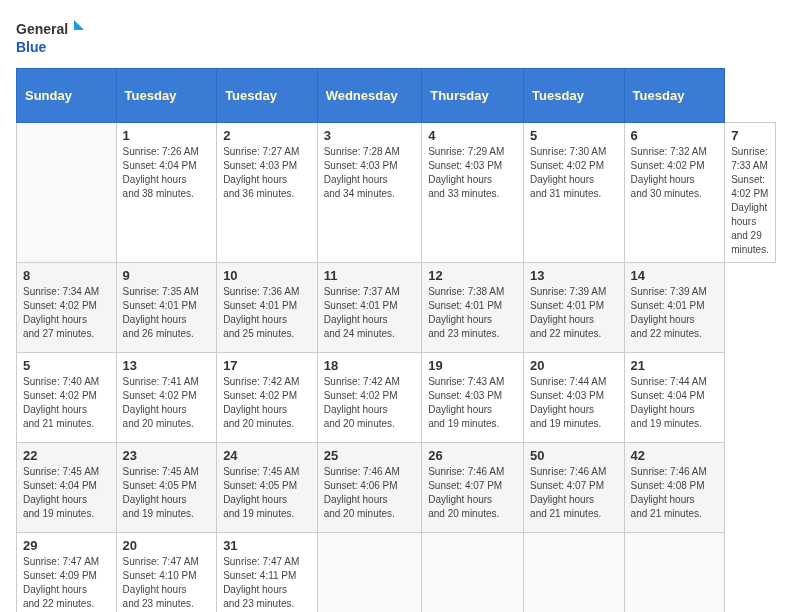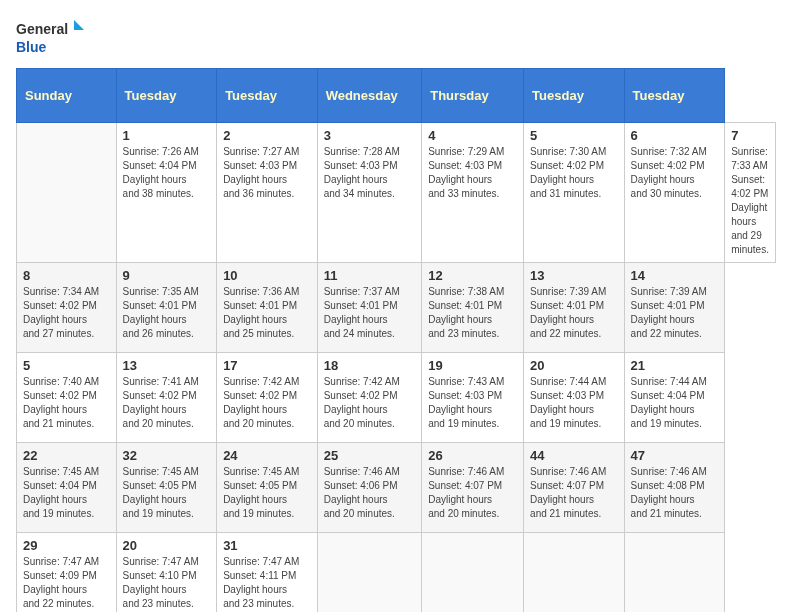--- a/index.html
+++ b/index.html
@@ -306,21 +306,21 @@
         <td>
         <span class="day-num">22</span>
         <span class="day-info">
           Sunrise: 7:45 AM<br>
           Sunset: 4:04 PM<br>
           Daylight hours<br>
           and 19 minutes.
         </span>
       </td>
         <td>
-        <span class="day-num">32</span>
+        <span class="day-num">23</span>
         <span class="day-info">
           Sunrise: 7:45 AM<br>
           Sunset: 4:05 PM<br>
           Daylight hours<br>
           and 19 minutes.
         </span>
       </td>
         <td>
         <span class="day-num">24</span>
         <span class="day-info">
@@ -342,30 +342,30 @@
         <td>
         <span class="day-num">26</span>
         <span class="day-info">
           Sunrise: 7:46 AM<br>
           Sunset: 4:07 PM<br>
           Daylight hours<br>
           and 20 minutes.
         </span>
       </td>
         <td>
-        <span class="day-num">44</span>
+        <span class="day-num">50</span>
         <span class="day-info">
           Sunrise: 7:46 AM<br>
           Sunset: 4:07 PM<br>
           Daylight hours<br>
           and 21 minutes.
         </span>
       </td>
         <td>
-        <span class="day-num">47</span>
+        <span class="day-num">42</span>
         <span class="day-info">
           Sunrise: 7:46 AM<br>
           Sunset: 4:08 PM<br>
           Daylight hours<br>
           and 21 minutes.
         </span>
       </td>
       </tr>
       <tr>
         <td>

